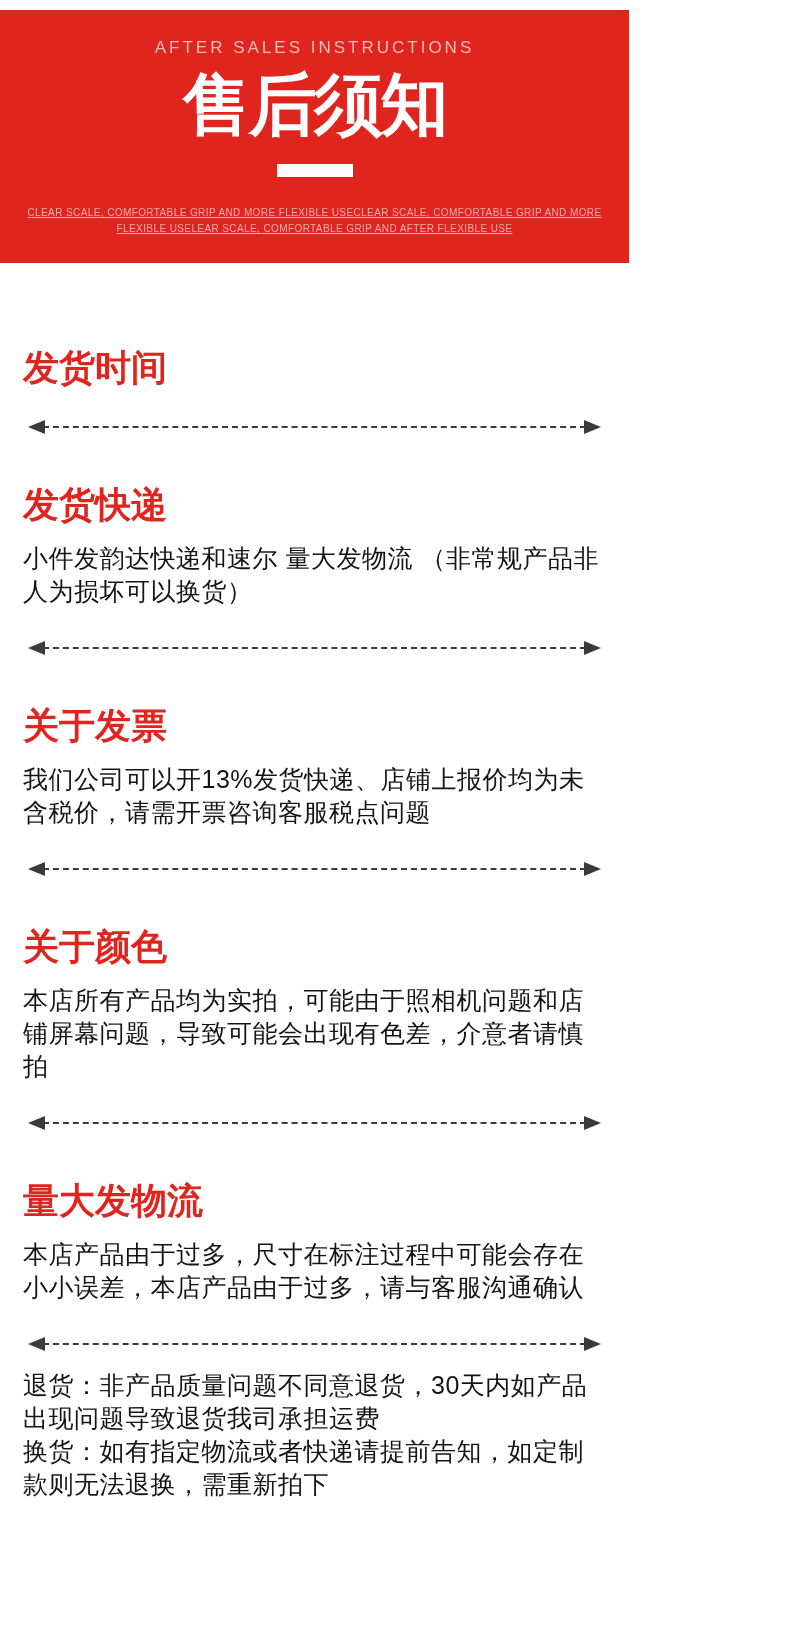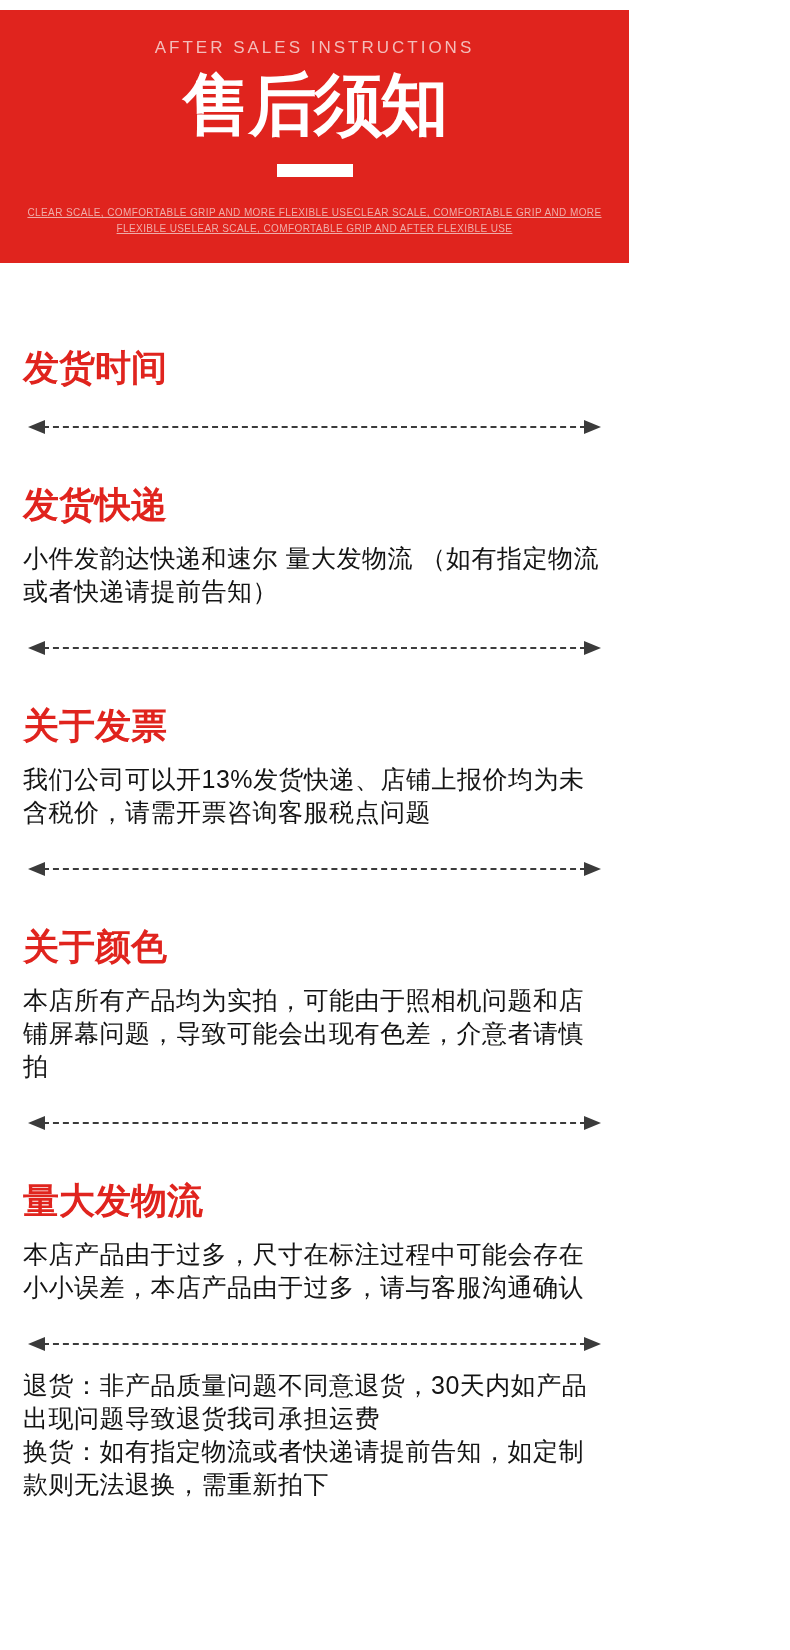--- a/index.html
+++ b/index.html
@@ -110,21 +110,21 @@
     <h3 class="section-title">发货时间</h3>
   </section>
   <div class="divider">
     <span class="arrow left"></span>
     <span class="line"></span>
     <span class="arrow right"></span>
   </div>
 
   <section class="section">
     <h3 class="section-title">发货快递</h3>
-    <p class="section-body">小件发韵达快递和速尔 量大发物流 （如有指定物流或者快递请提前告知）</p>
+    <p class="section-body">小件发韵达快递和速尔 量大发物流 （非常规产品非人为损坏可以换货）</p>
   </section>
   <div class="divider">
     <span class="arrow left"></span>
     <span class="line"></span>
     <span class="arrow right"></span>
   </div>
 
   <section class="section">
     <h3 class="section-title">关于发票</h3>
     <p class="section-body">我们公司可以开13%发货快递、店铺上报价均为未含税价，请需开票咨询客服税点问题</p>

